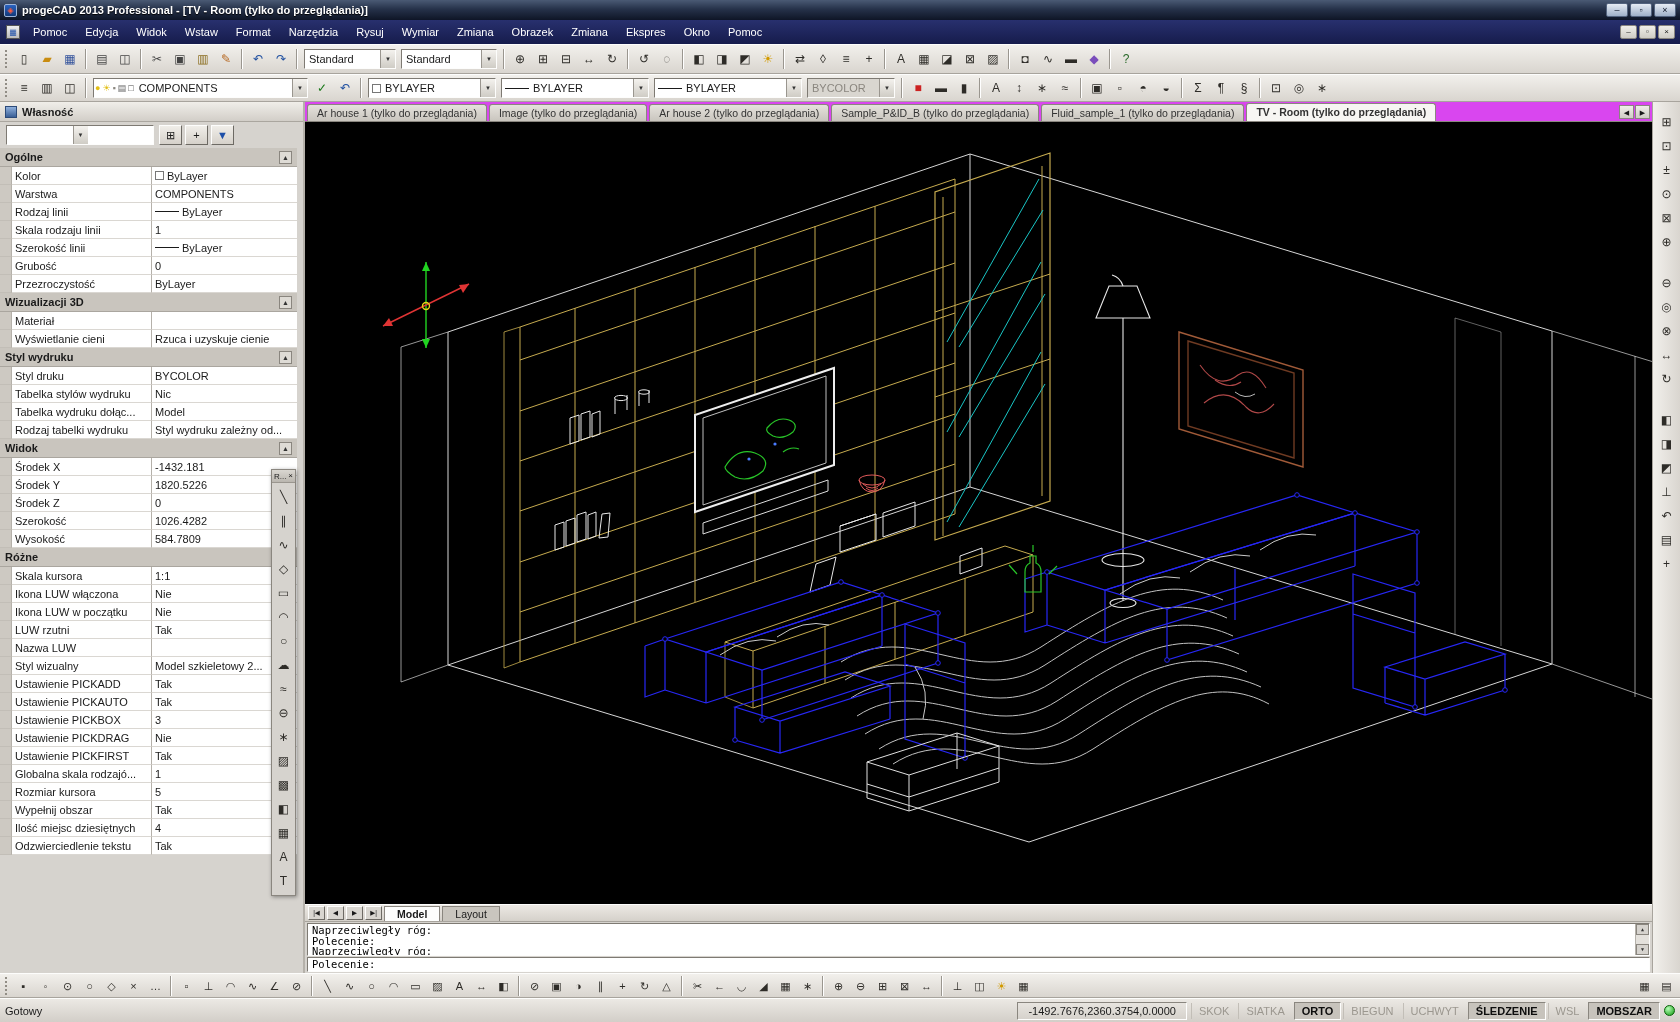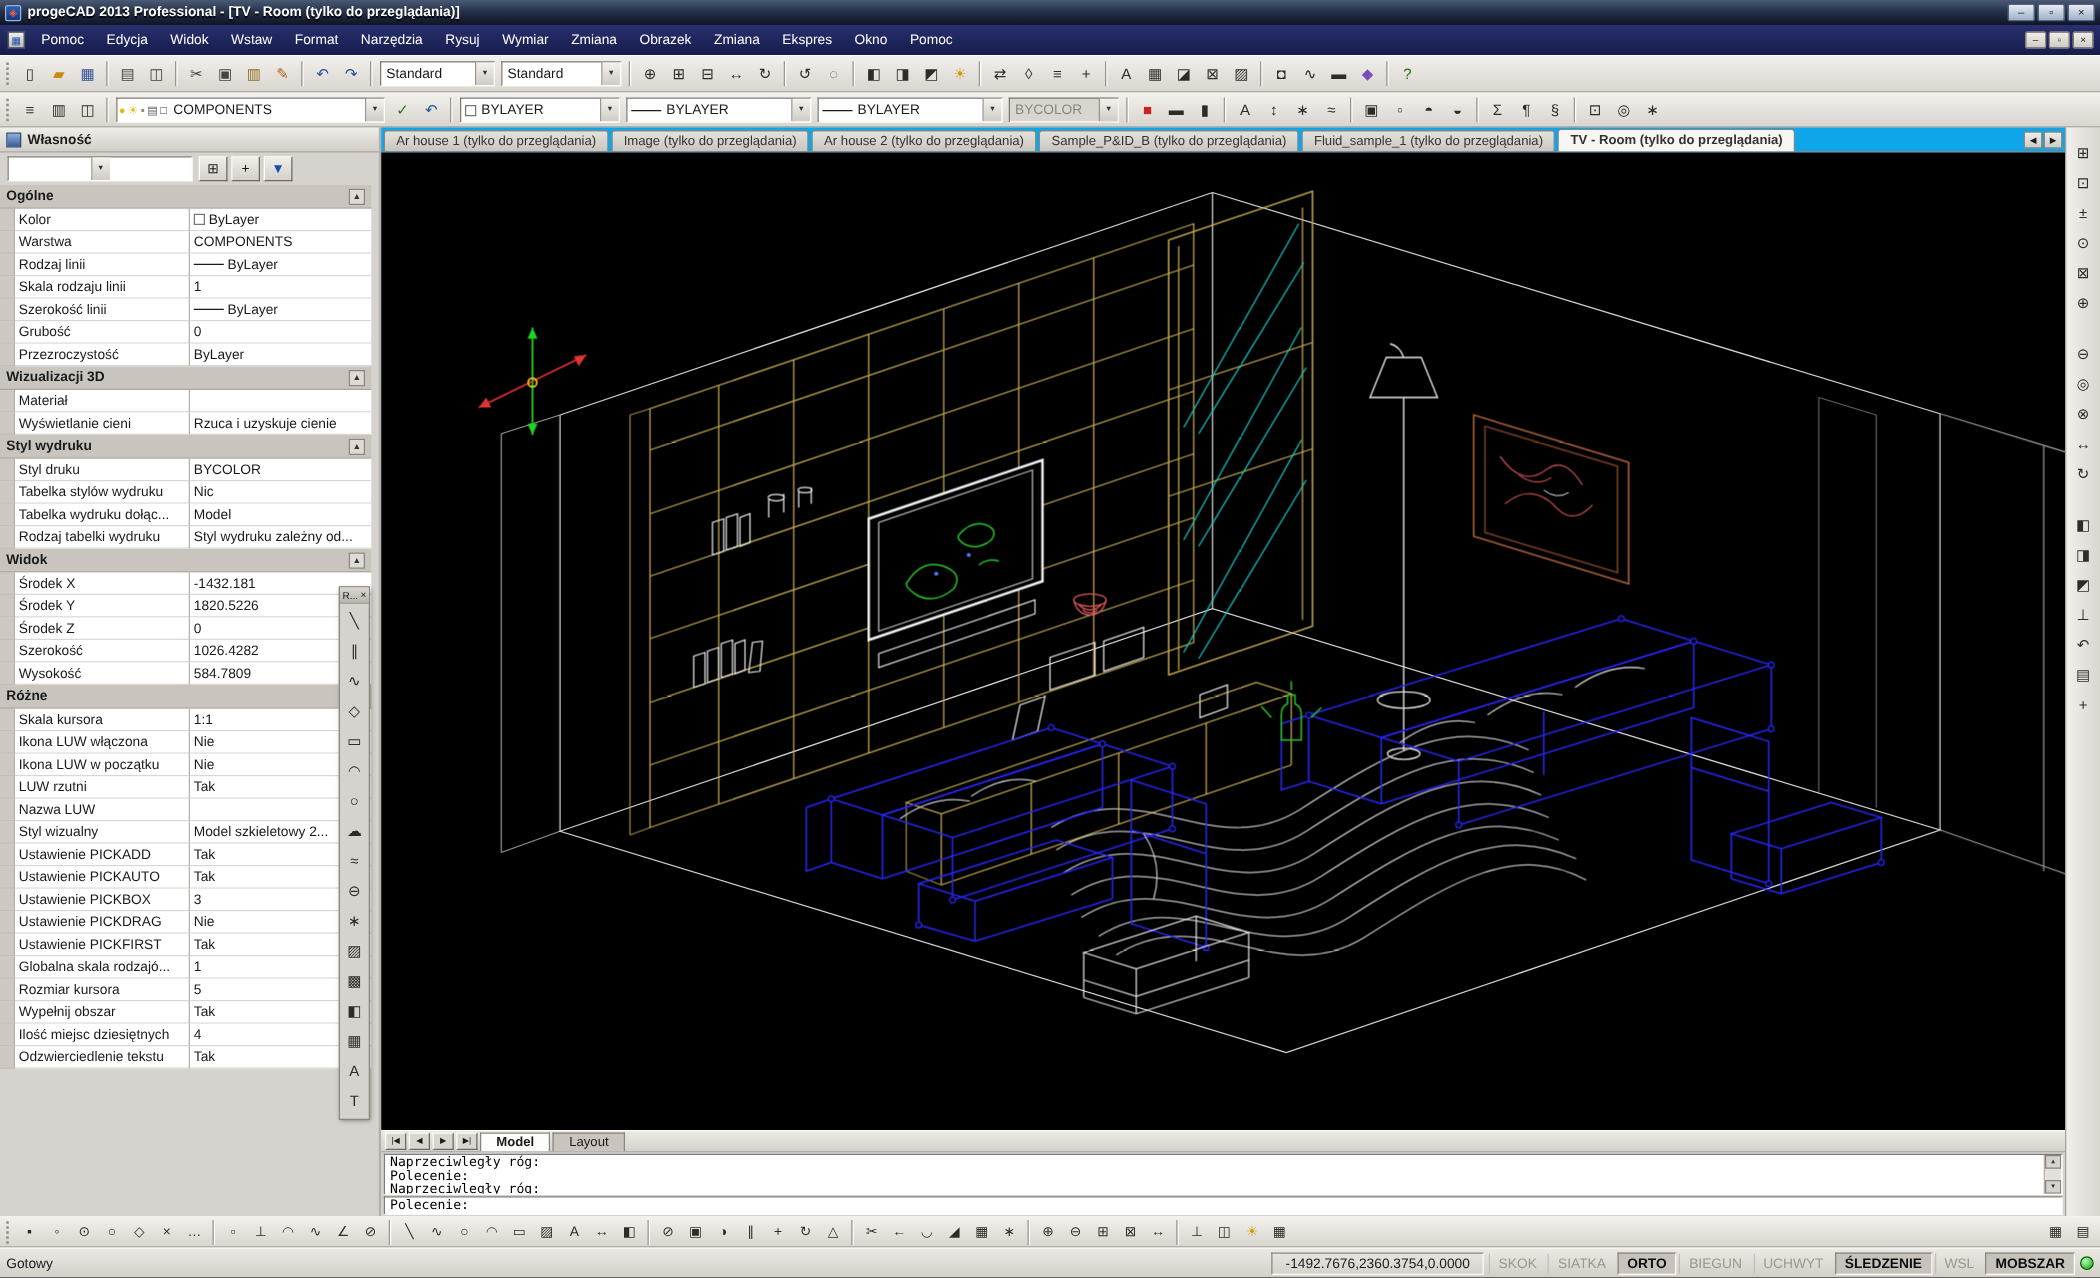--- a/index.html
+++ b/index.html
@@ -79,21 +79,21 @@
   #drawtb-head .x{margin-left:auto;font-size:8px;line-height:8px;}
   #drawtb-body{display:flex;flex-direction:column;align-items:center;padding:2px 0;}
   #drawtb-body .tbtn{width:21px;height:24px;line-height:23px;}
 
   
   #rtb{left:1652px;top:102px;width:28px;height:871px;display:flex;flex-direction:column;align-items:center;
     background:linear-gradient(90deg,#f2f0ec,#d9d5cf);border-left:1px solid #a8a49d;padding-top:8px;gap:1px;}
   #rtb .tbtn{width:22px;height:23px;line-height:22px;}
 
   
-  #tabs{left:305px;top:102px;width:1347px;height:20px;display:flex;align-items:flex-end;background:#0ea5e9;
+  #tabs{left:305px;top:102px;width:1347px;height:20px;display:flex;align-items:flex-end;background:#d946ef;
     border-bottom:1px solid #8a867f;padding:2px 2px 0;gap:2px;}
   .dtab{height:17px;padding:2px 9px 0;background:linear-gradient(#e5e2dc,#c9c5be);border:1px solid #8a867f;border-bottom:none;
     border-radius:3px 3px 0 0;font-size:10.5px;color:#333;white-space:nowrap;}
   .dtab.active{background:#f7f6f3;font-weight:bold;height:18px;}
   .tab-arrows{margin-left:auto;display:flex;gap:1px;padding-bottom:2px;}
   .tab-arrow{width:15px;height:14px;background:linear-gradient(#f0eee9,#cfccc5);border:1px solid #8a867f;
     text-align:center;font-size:7px;line-height:13px;}
 
   
   #canvas{left:305px;top:122px;width:1347px;height:782px;background:#000;overflow:hidden;}

